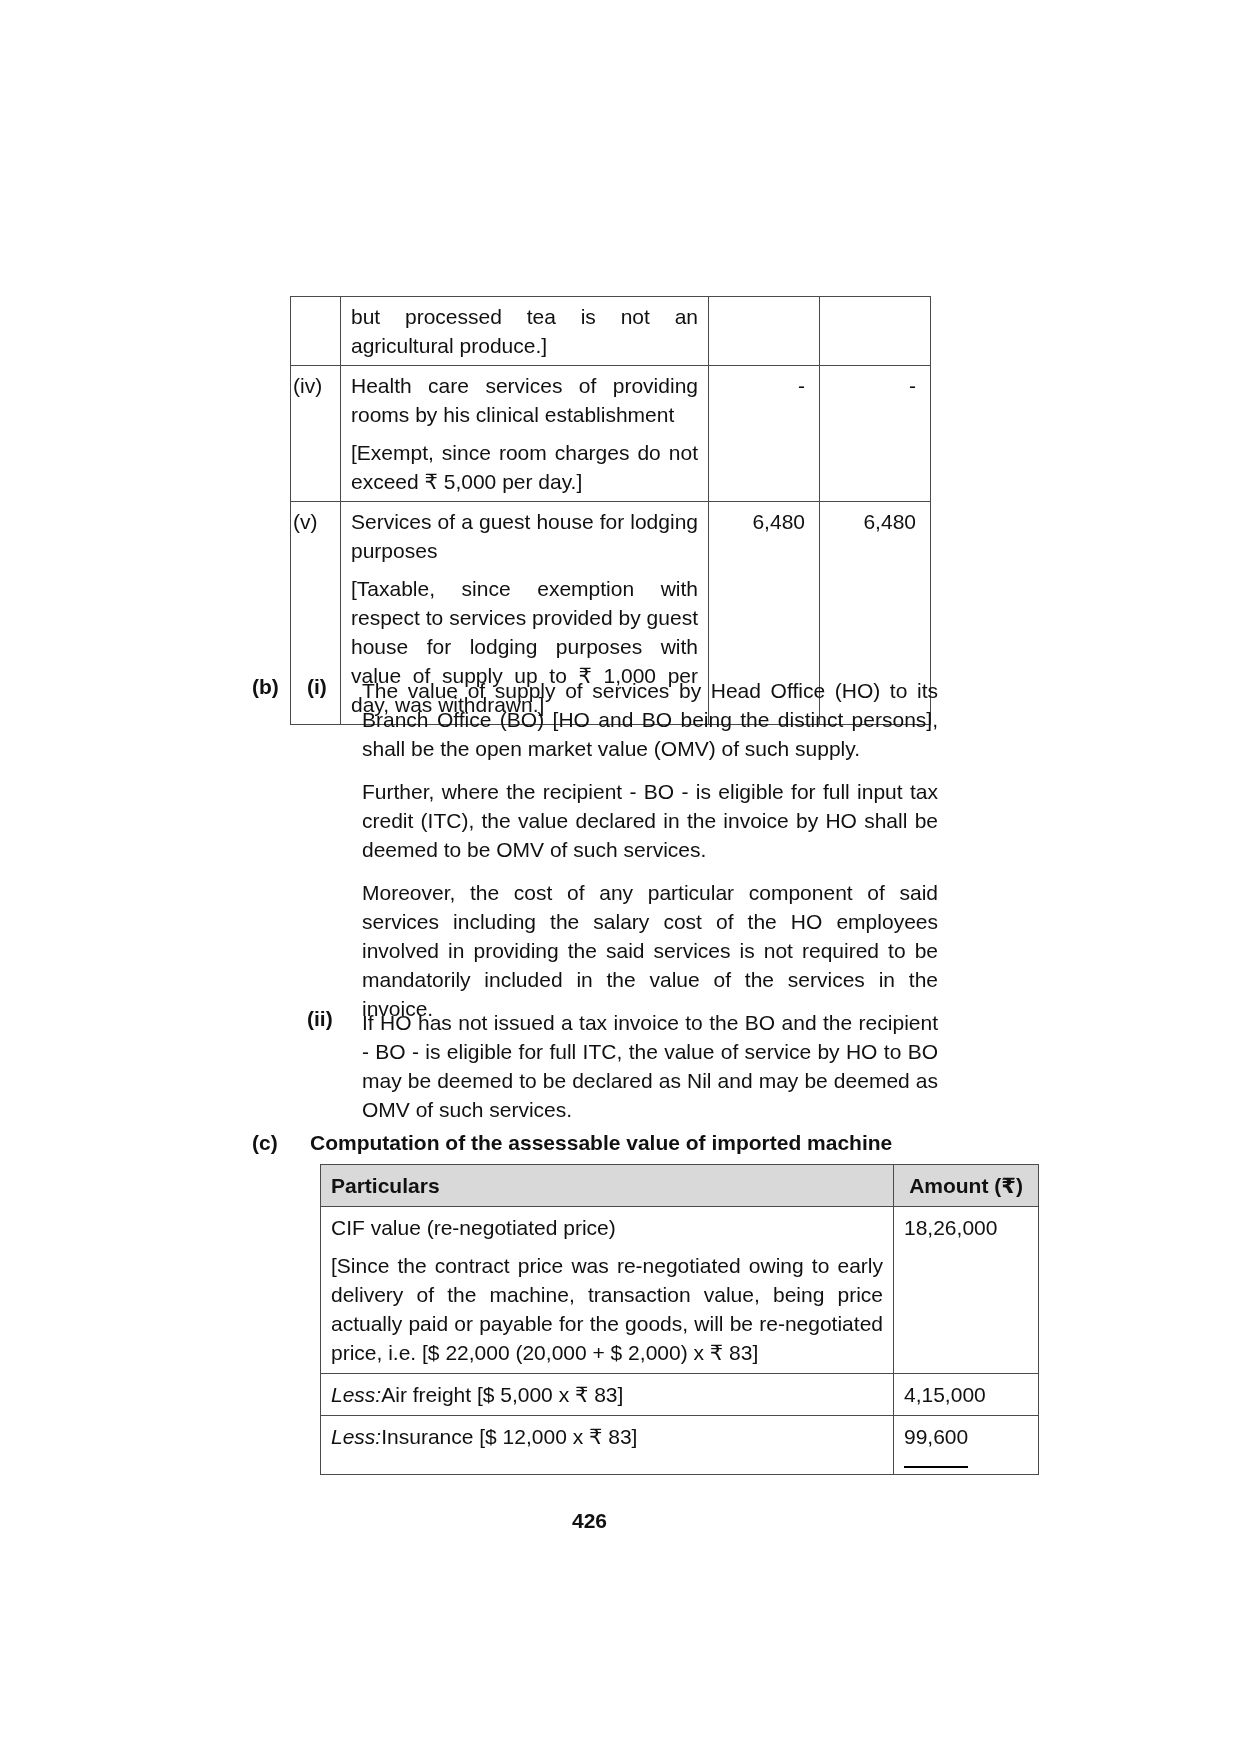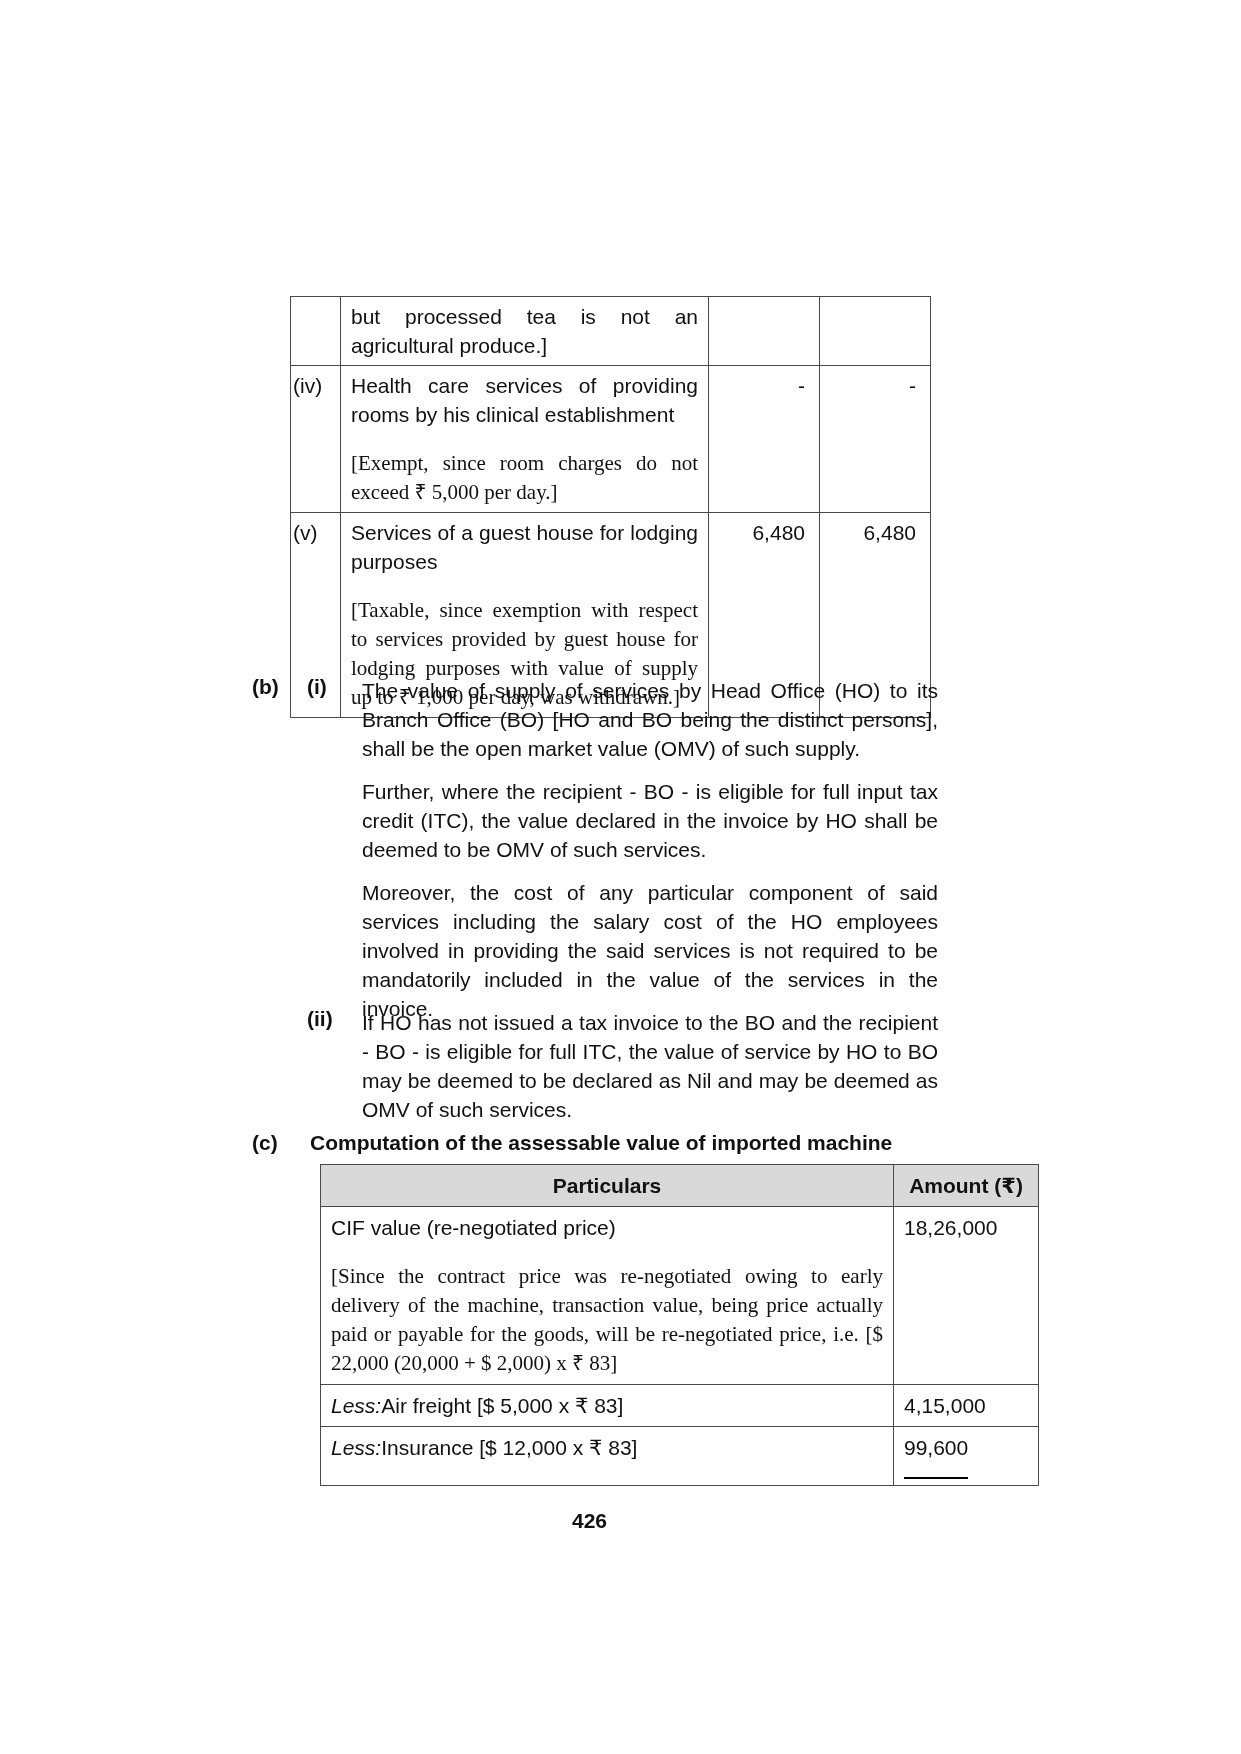--- a/index.html
+++ b/index.html
@@ -15,42 +15,42 @@
   
   .top-table{position:absolute;left:290px;top:296px;width:640px;}
   .top-table td{
     border:1.6px solid #4a4a4a;
     vertical-align:top;
     padding:5px 10px;
   }
   .top-table td.idx{text-align:left;padding-left:2px;padding-right:2px;}
   .top-table td.desc{text-align:justify;}
   .top-table td.amt{text-align:right;padding-right:14px;}
-  .cell-note{margin-top:20px;text-align:justify;font-family:Liberation Serif, serif;}
+  .cell-note{margin-top:9px;text-align:justify;}
   
   .sec{position:absolute;left:0;width:1241px;}
   .sec-b{top:672px;}
   .sec-ii{top:1004px;}
   .sec-c{top:1128px;}
   .lbl-a{position:absolute;left:252px;top:0;font-weight:bold;}
   .lbl-b{position:absolute;left:307px;top:0;font-weight:bold;}
   .body-text{position:absolute;left:362px;top:4px;width:576px;text-align:justify;}
   .body-text p{margin:0 0 14px 0;}
   .body-text p:last-child{margin-bottom:0;}
   .c-heading{position:absolute;left:310px;top:0;font-weight:bold;width:700px;}
   
   .bottom-table{position:absolute;left:320px;top:1164px;width:718px;}
   .bottom-table th,.bottom-table td{
     border:1.6px solid #4a4a4a;
     vertical-align:top;
     padding:6px 10px;
   }
   .bottom-table th{
     background:#d9d9d9;
-    font-weight:bold;text-align:center;
+    font-weight:bold;text-align:left;
   }
   .bottom-table th.amt-h{text-align:center;}
   .bottom-table td.amt{text-align:left;padding-right:10px;}
   .bottom-table td.part{text-align:justify;}
   .less-prefix{font-style:italic;}
   .uline{border-bottom:2px solid #000;padding-bottom:17px;display:inline-block;line-height:24px;}
   
   .page-number{
     position:absolute;left:0;top:1506px;width:1179px;
     text-align:center;font-weight:bold;

